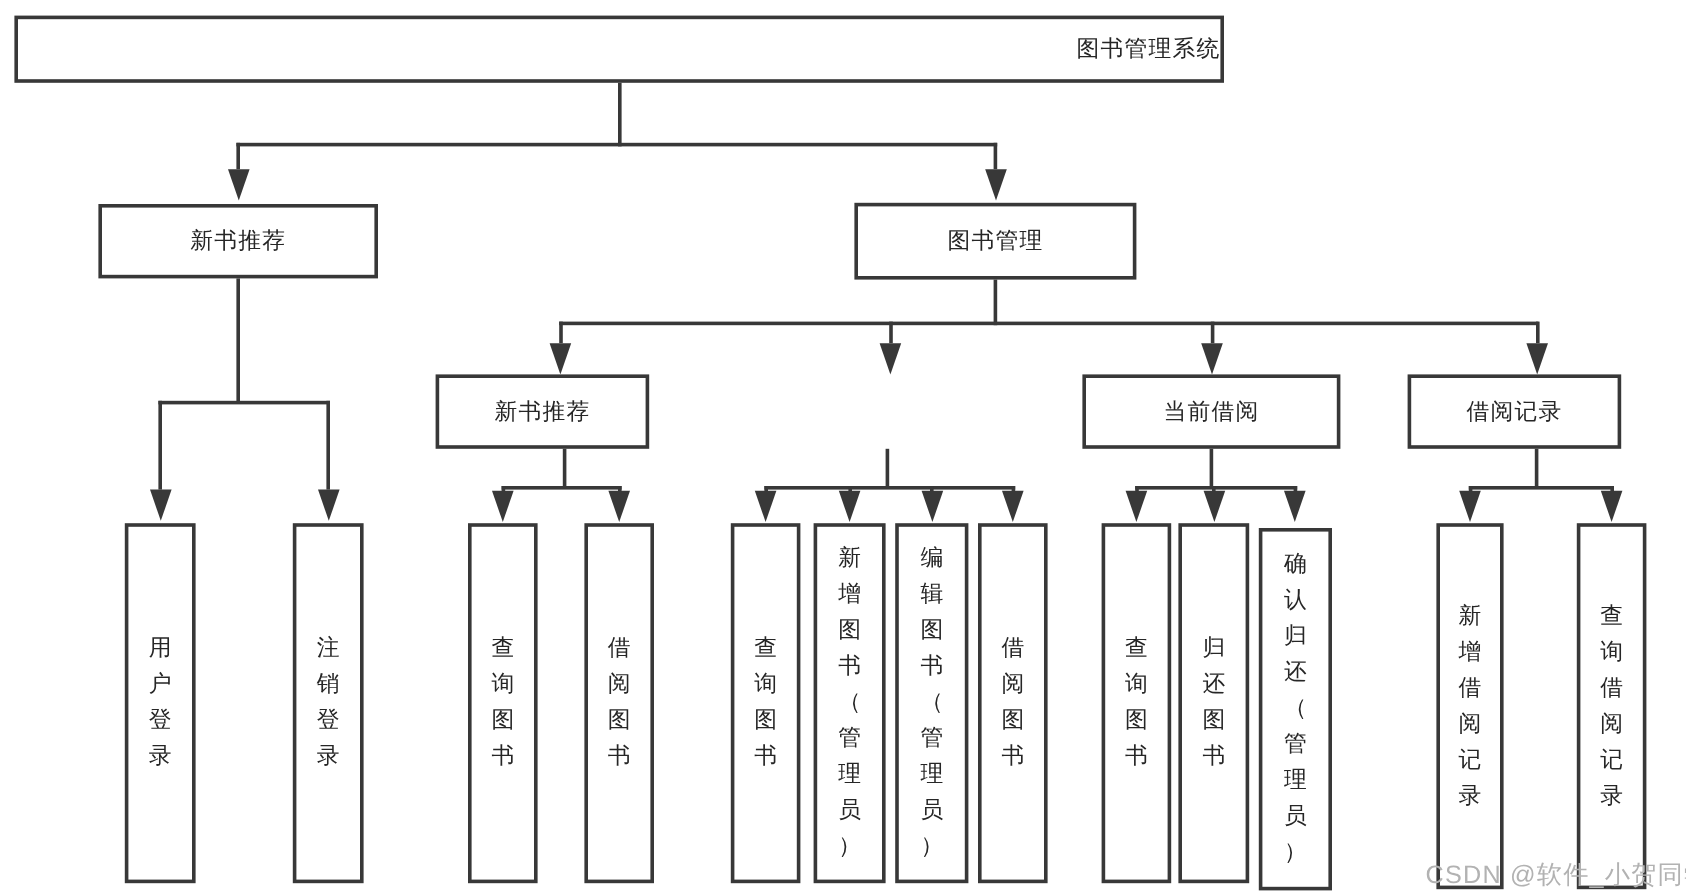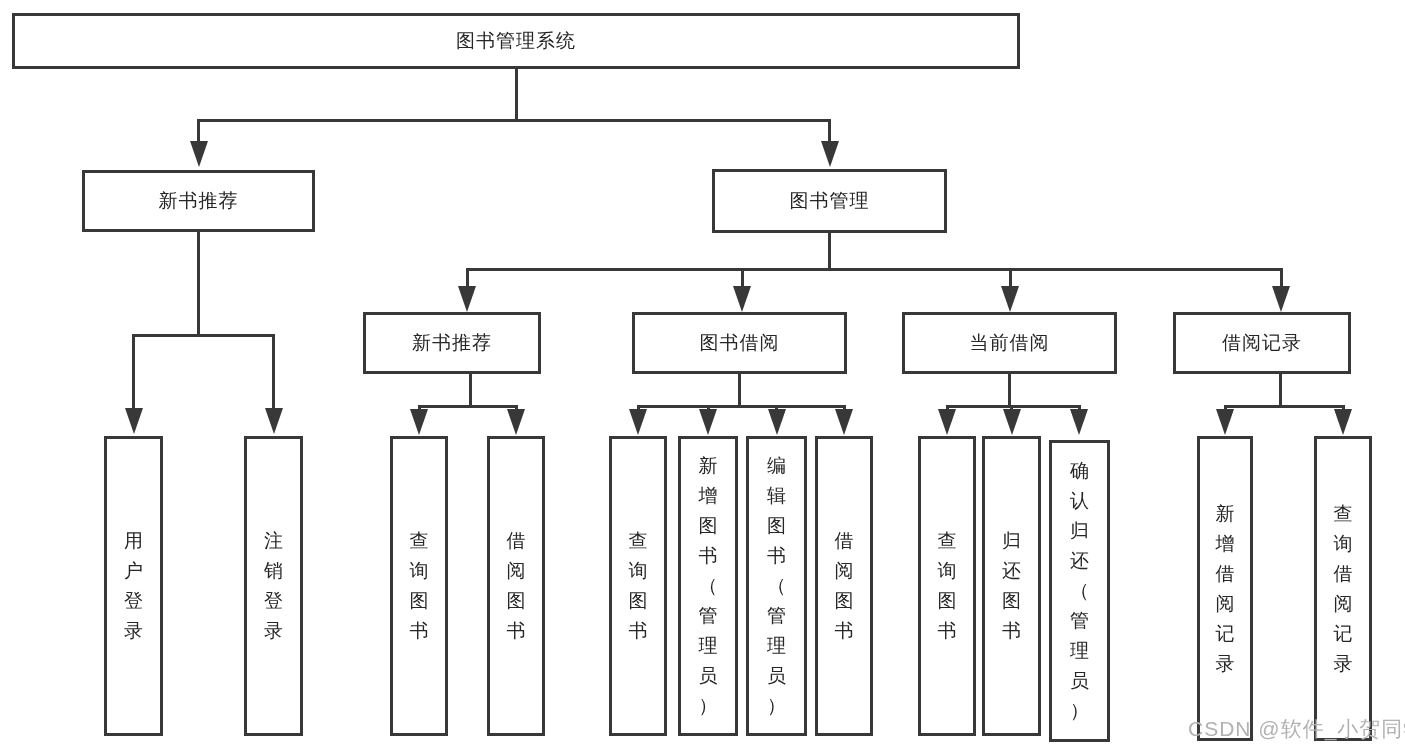--- a/index.html
+++ b/index.html
@@ -26,21 +26,21 @@
   .watermark{
     position:absolute;left:1188px;top:715px;font-size:21px;color:#b2b2b2;
     white-space:nowrap;letter-spacing:1px;
   }
 </style>
 </head>
 <body>
 
 <div class="canvas">
 
-  <div class="box" style="left:12px;top:13px;width:1008px;height:56px;">
+  <div class="box" style="left:12px;top:13px;width:1008px;height:56px;justify-content:flex-end;">
     <span>图书管理系统</span>
   </div>
 
   <div class="v-line" style="left:515px;top:69px;height:53px;"></div>
   <div class="h-line" style="left:197px;top:119px;width:634px;"></div>
   <div class="v-line" style="left:197px;top:119px;height:22px;"></div>
   <div class="arrow" style="left:190px;top:141px;"></div>
   <div class="v-line" style="left:828px;top:119px;height:22px;"></div>
   <div class="arrow" style="left:821px;top:141px;"></div>
 
@@ -65,23 +65,20 @@
   <div class="v-line" style="left:741px;top:268px;height:18px;"></div>
   <div class="arrow" style="left:733px;top:286px;"></div>
   <div class="v-line" style="left:1009px;top:268px;height:18px;"></div>
   <div class="arrow" style="left:1001px;top:286px;"></div>
   <div class="v-line" style="left:1280px;top:268px;height:18px;"></div>
   <div class="arrow" style="left:1272px;top:286px;"></div>
 
   <div class="box" style="left:363px;top:312px;width:178px;height:62px;">
     <span>新书推荐</span>
   </div>
-  <div class="box" style="left:632px;top:312px;width:215px;height:62px;">
-    <span>图书借阅</span>
-  </div>
   <div class="box" style="left:902px;top:312px;width:215px;height:62px;">
     <span>当前借阅</span>
   </div>
   <div class="box" style="left:1173px;top:312px;width:178px;height:62px;">
     <span>借阅记录</span>
   </div>
 
   <div class="v-line" style="left:469px;top:374px;height:33px;"></div>
   <div class="h-line" style="left:418px;top:405px;width:100px;"></div>
   <div class="v-line" style="left:418px;top:405px;height:6px;"></div>

